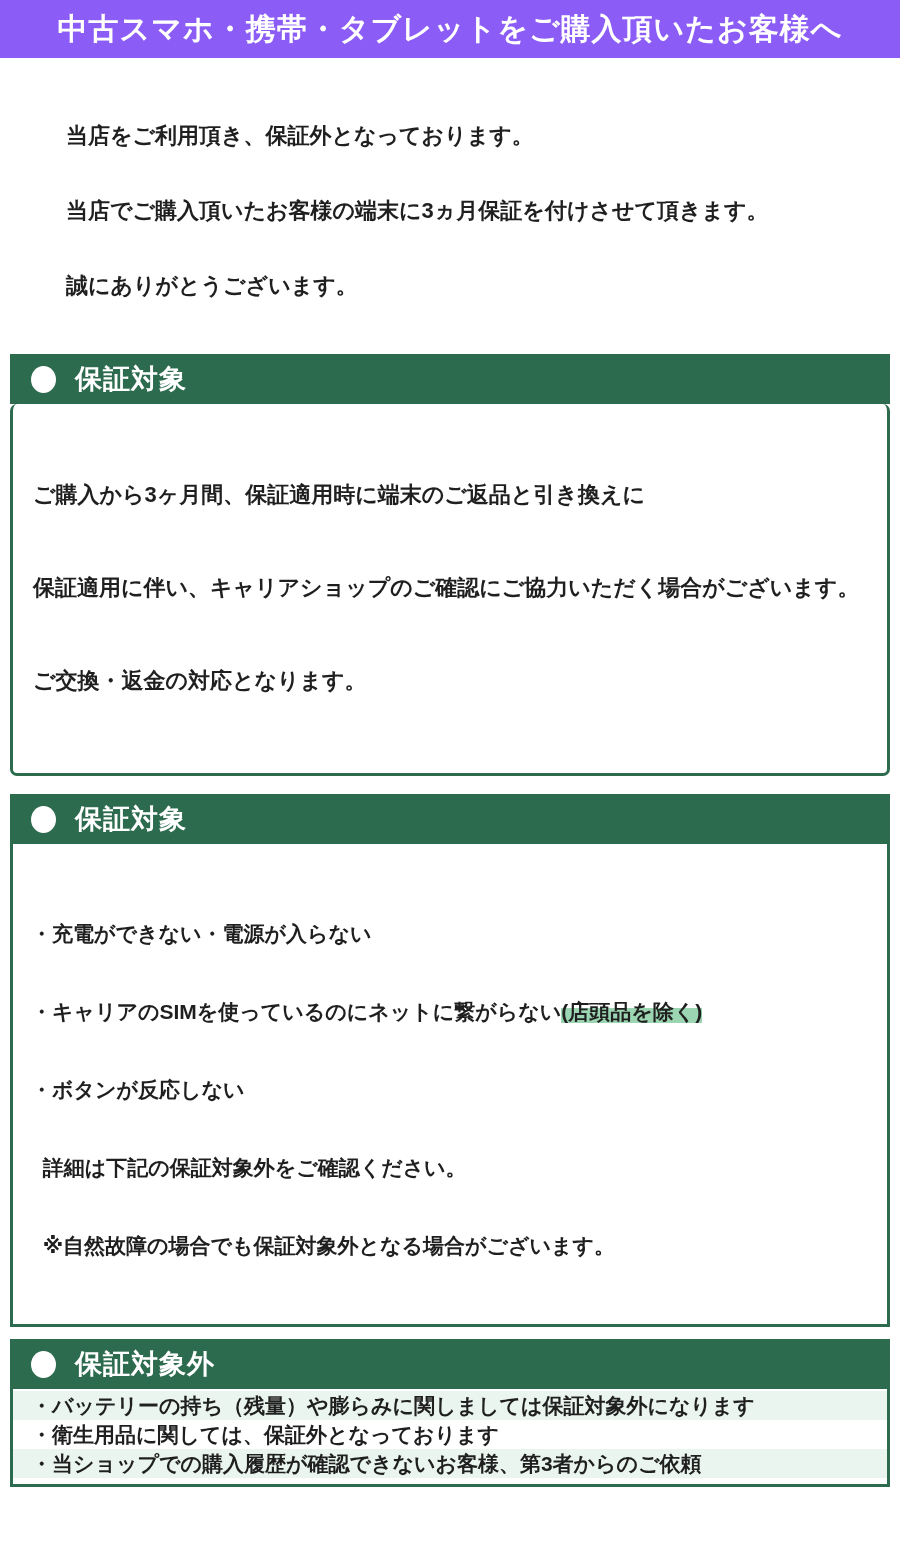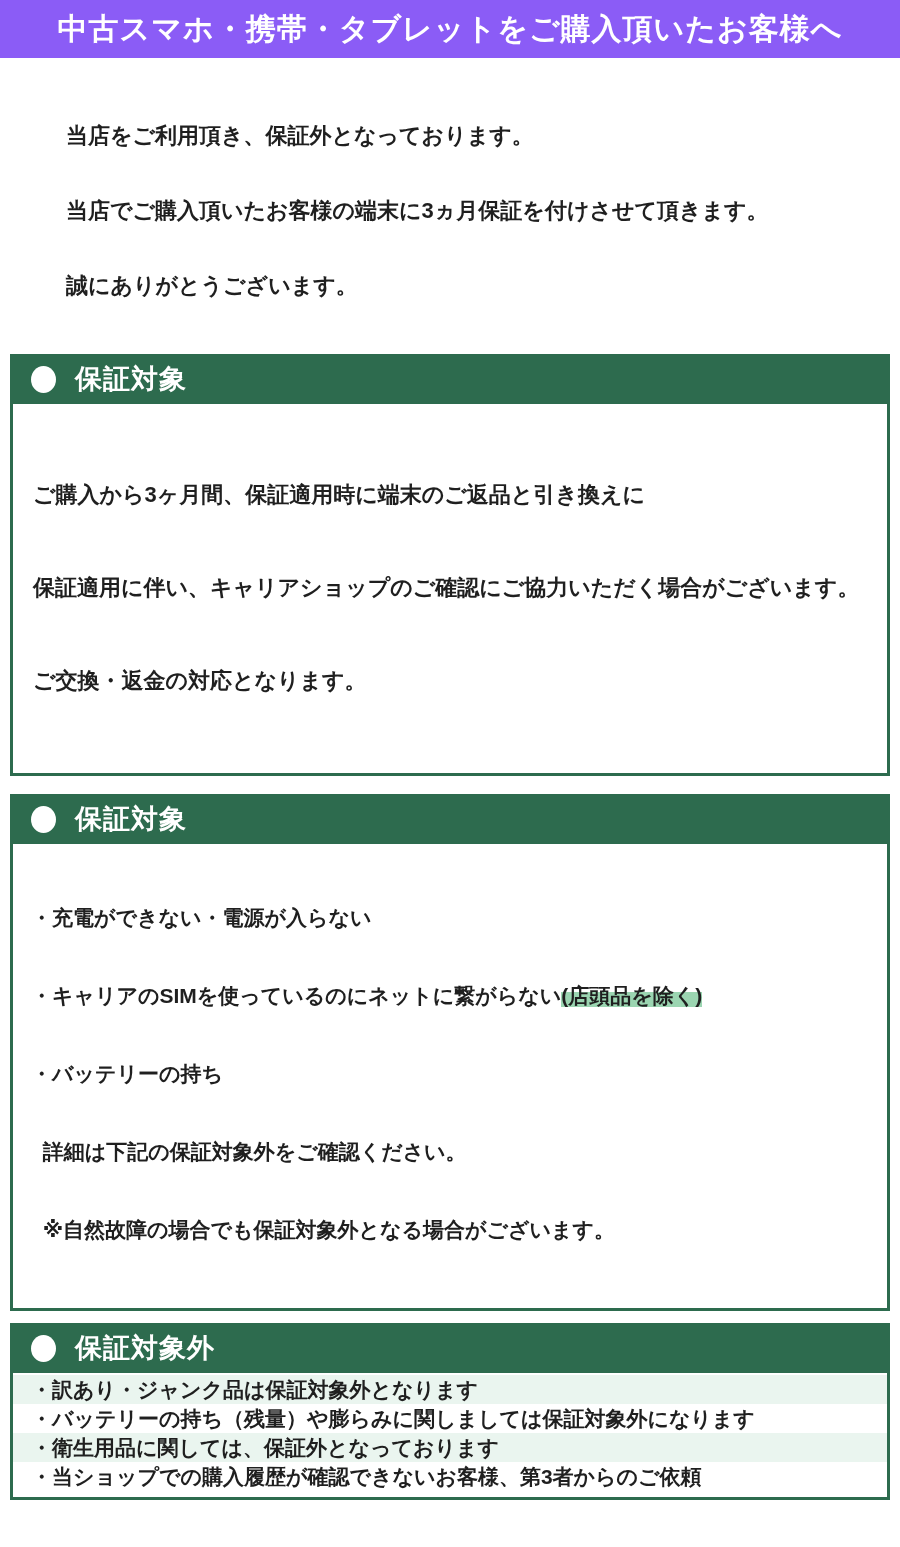--- a/index.html
+++ b/index.html
@@ -66,23 +66,24 @@
     border: 3px solid #2D6B4E;
     border-top: 0;
   }
 
   
   .body-coverage {
     padding: 13px 14px 15px 20px;
     font-size: 22px;
     line-height: 31px;
     white-space: pre-wrap;
+    border-radius: 7px;
   }
   .body-target {
-    padding: 9px 14px 13px 18px;
+    padding: 25px 14px 13px 18px;
     font-size: 21px;
     line-height: 26px;
     white-space: pre-wrap;
   }
 
   
   .hl {
     background: linear-gradient(transparent 34%, #9BD5B1 34%);
     text-align: center;
   }
@@ -129,34 +130,33 @@
   </section>
 
   <section class="section sec-target">
     <div class="sec-header">
       <span class="bullet-icon"></span>
       <span class="sec-title">保証対象</span>
     </div>
     <div class="sec-body body-target">
       <div>・充電ができない・電源が入らない</div>
       <div><span>・キャリアのSIMを使っているのにネットに繋がらない</span><span class="hl">(店頭品を除く)</span></div>
-      <div>・バッテリーの持ち</div>
+      <div>・ボタンが反応しない</div>
       <div>  詳細は下記の保証対象外をご確認ください。</div>
       <div>  ※自然故障の場合でも保証対象外となる場合がございます。</div>
     </div>
   </section>
 
   <section class="section sec-excluded">
     <div class="sec-header">
       <span class="bullet-icon"></span>
       <span class="sec-title">保証対象外</span>
     </div>
     <div class="sec-body">
       <ul class="excluded-list">
-  <li>・訳あり・ジャンク品は保証対象外となります</li>
 
   <li>・バッテリーの持ち（残量）や膨らみに関しましては保証対象外になります</li>
 
   <li>・衛生用品に関しては、保証外となっております</li>
 
   <li>・当ショップでの購入履歴が確認できないお客様、第3者からのご依頼</li>
 
 </ul>
     </div>
   </section>

